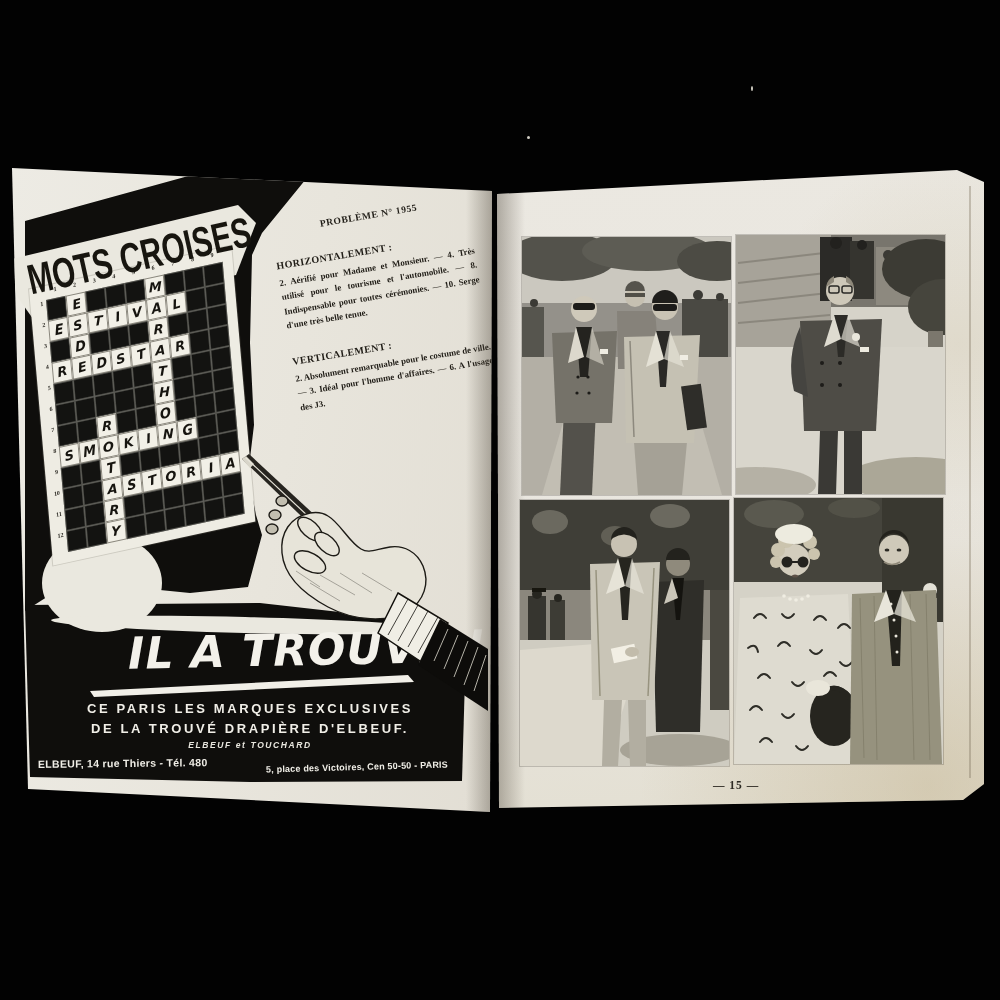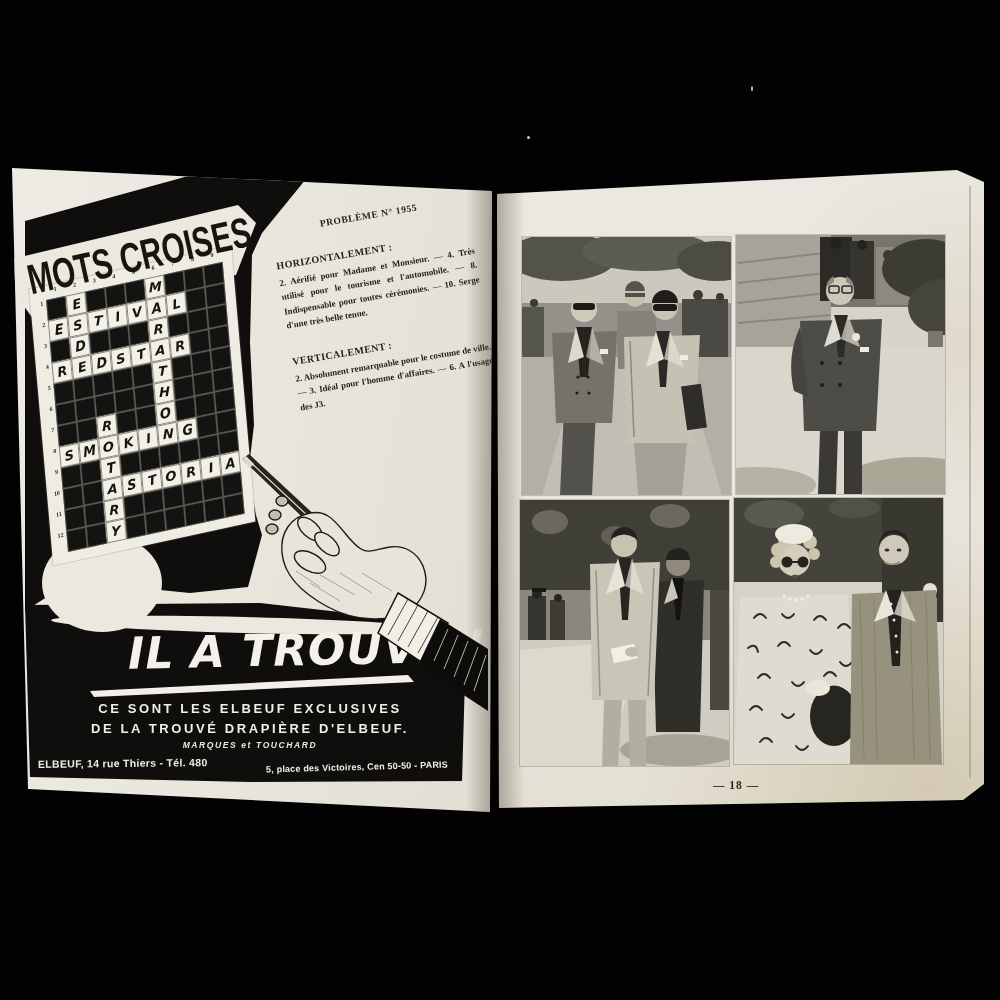--- a/index.html
+++ b/index.html
@@ -354,24 +354,24 @@
           <line x1="448" y1="472" x2="434" y2="506"></line>
         <line x1="458" y1="478" x2="444" y2="514"></line>
           <line x1="468" y1="484" x2="454" y2="522"></line>
         <line x1="476" y1="492" x2="464" y2="528"></line>
       </g>
     </g>
   </svg>
 
   <div id="slogan">IL A TROUVÉ !</div>
   <div id="claims">
-    <div id="claim-1">CE SONT LES ELBEUF EXCLUSIVES</div>
+    <div id="claim-1">CE PARIS LES MARQUES EXCLUSIVES</div>
     <div id="claim-2">DE LA TROUVÉ DRAPIÈRE D'ELBEUF.</div>
   </div>
-  <div id="signature">MARQUES et TOUCHARD</div>
+  <div id="signature">ELBEUF et TOUCHARD</div>
   <div id="addr-left">ELBEUF, 14 rue Thiers - Tél. 480</div>
   <div id="addr-right">5, place des Victoires, Cen 50-50 - PARIS</div>
 
   <div class="spine-shade"></div>
 </div>
 
 <div class="page" id="right-page">
   <div class="spine-shade"></div>
 
   <svg class="photo" style="left:27px;top:75px" width="209" height="258" viewBox="0 0 209 258">
@@ -569,18 +569,18 @@
       <circle cx="163" cy="154" r="1.5" fill="#e8e5da"></circle>
     <polygon points="152,92 160,116 140,124" fill="#e8e5da"></polygon>
     <polygon points="168,92 160,116 182,124" fill="#e8e5da" opacity=".75"></polygon>
     <circle cx="160" cy="52" r="15" fill="#cfc9b9"></circle>
     <path d="M145 48 a15 15 0 0 1 30 -2 l-4 -6 q-14 -10 -24 2 z" fill="#23221c"></path>
     <ellipse cx="153" cy="52" rx="2.4" ry="1.6" fill="#2b2a24"></ellipse>
     <ellipse cx="165" cy="52" rx="2.4" ry="1.6" fill="#2b2a24"></ellipse>
     <path d="M150 64 q8 5 16 0" fill="none" stroke="#8e8878" stroke-width="1.5"></path>
   </svg>
 
-  <div id="page-number">— 18 —</div>
+  <div id="page-number">— 15 —</div>
   <div class="edge-line" style="left:474px;top:24px;width:2px;height:592px"></div>
 </div>
 
 <div class="speck" style="left:527px;top:136px;width:3px;height:3px"></div>
 <div class="speck" style="left:751px;top:86px;width:2px;height:5px"></div>
 
 </body></html>

